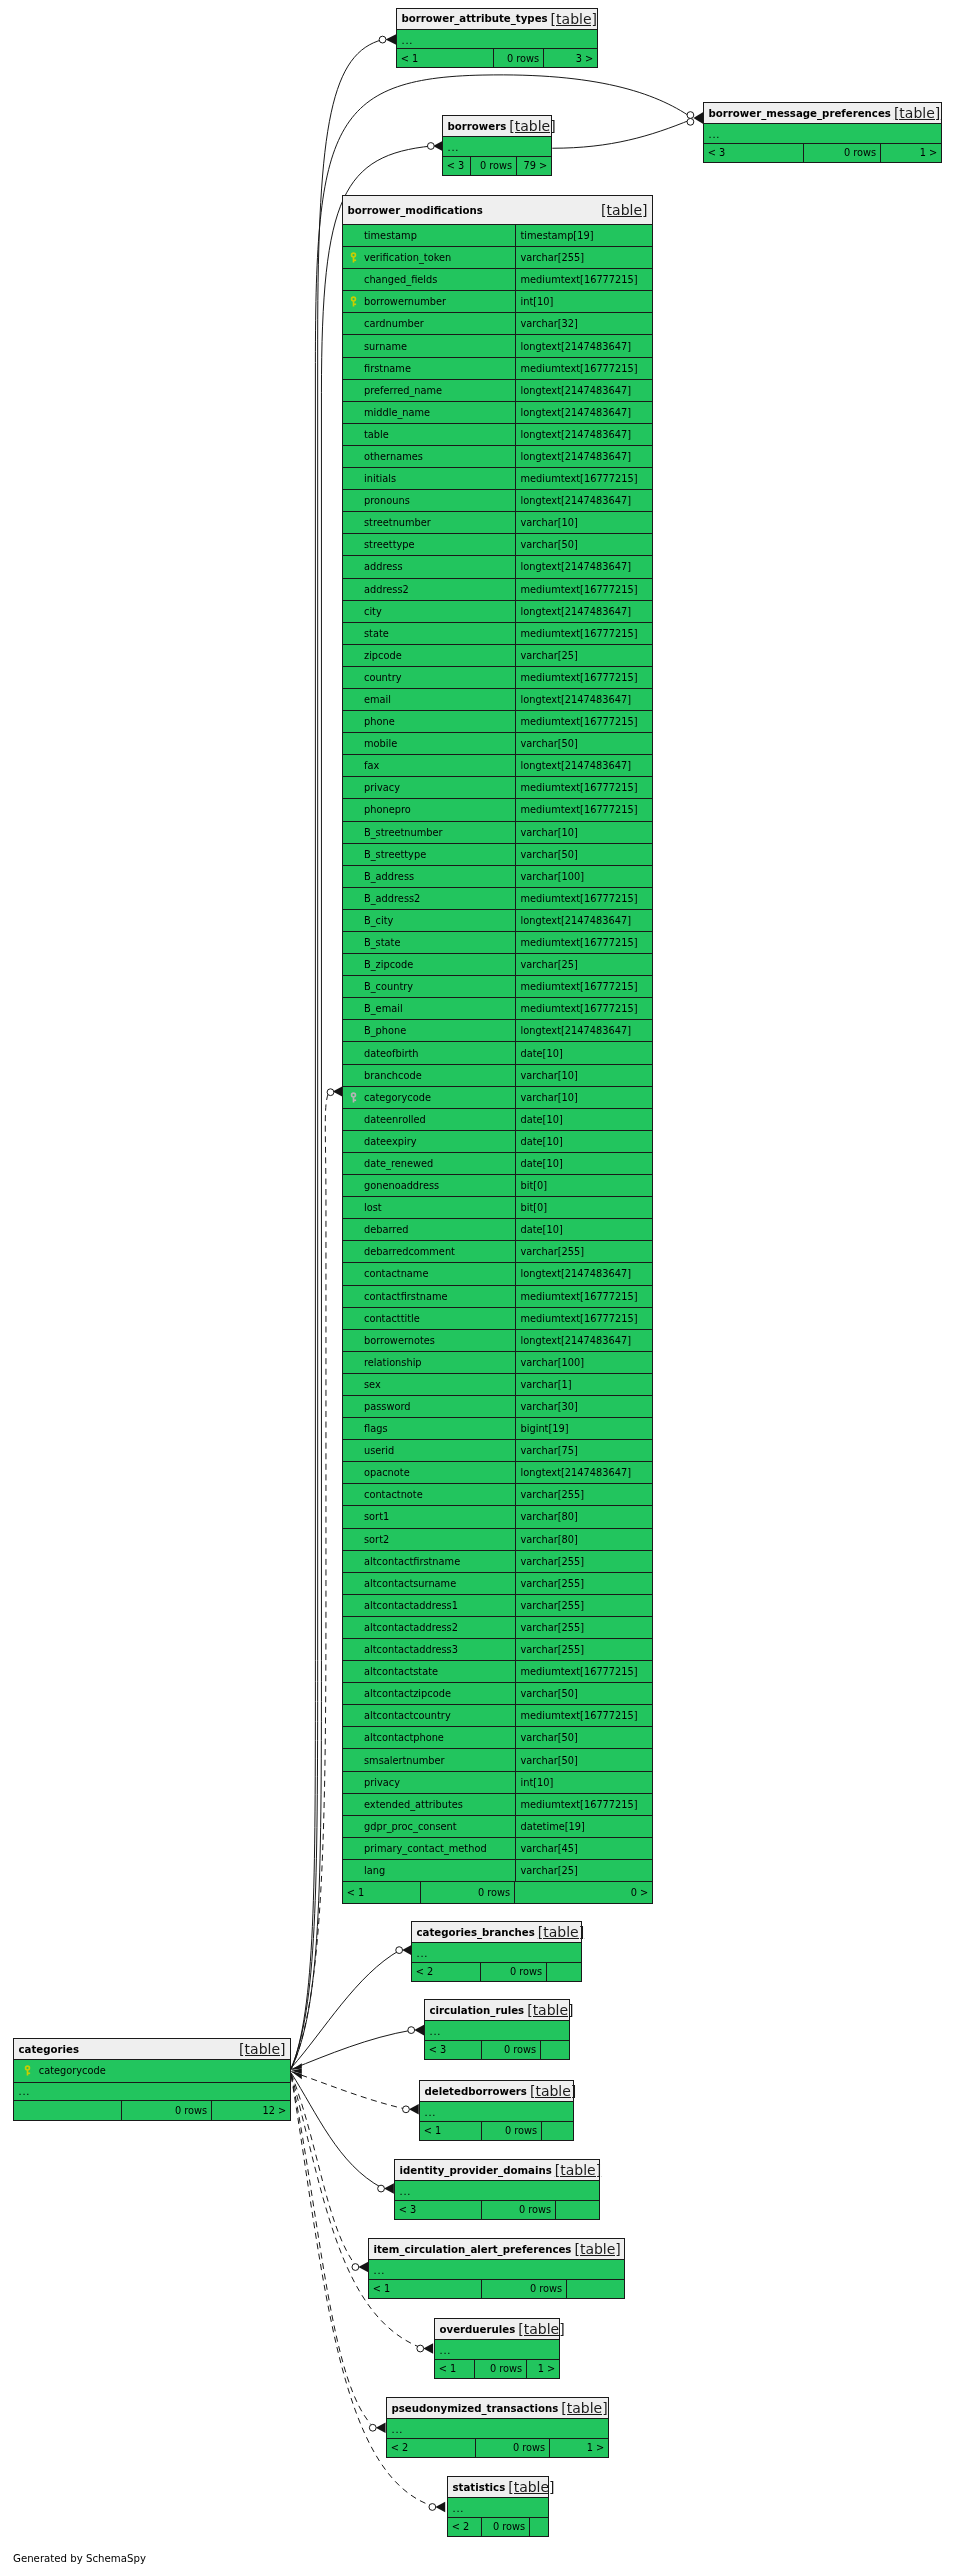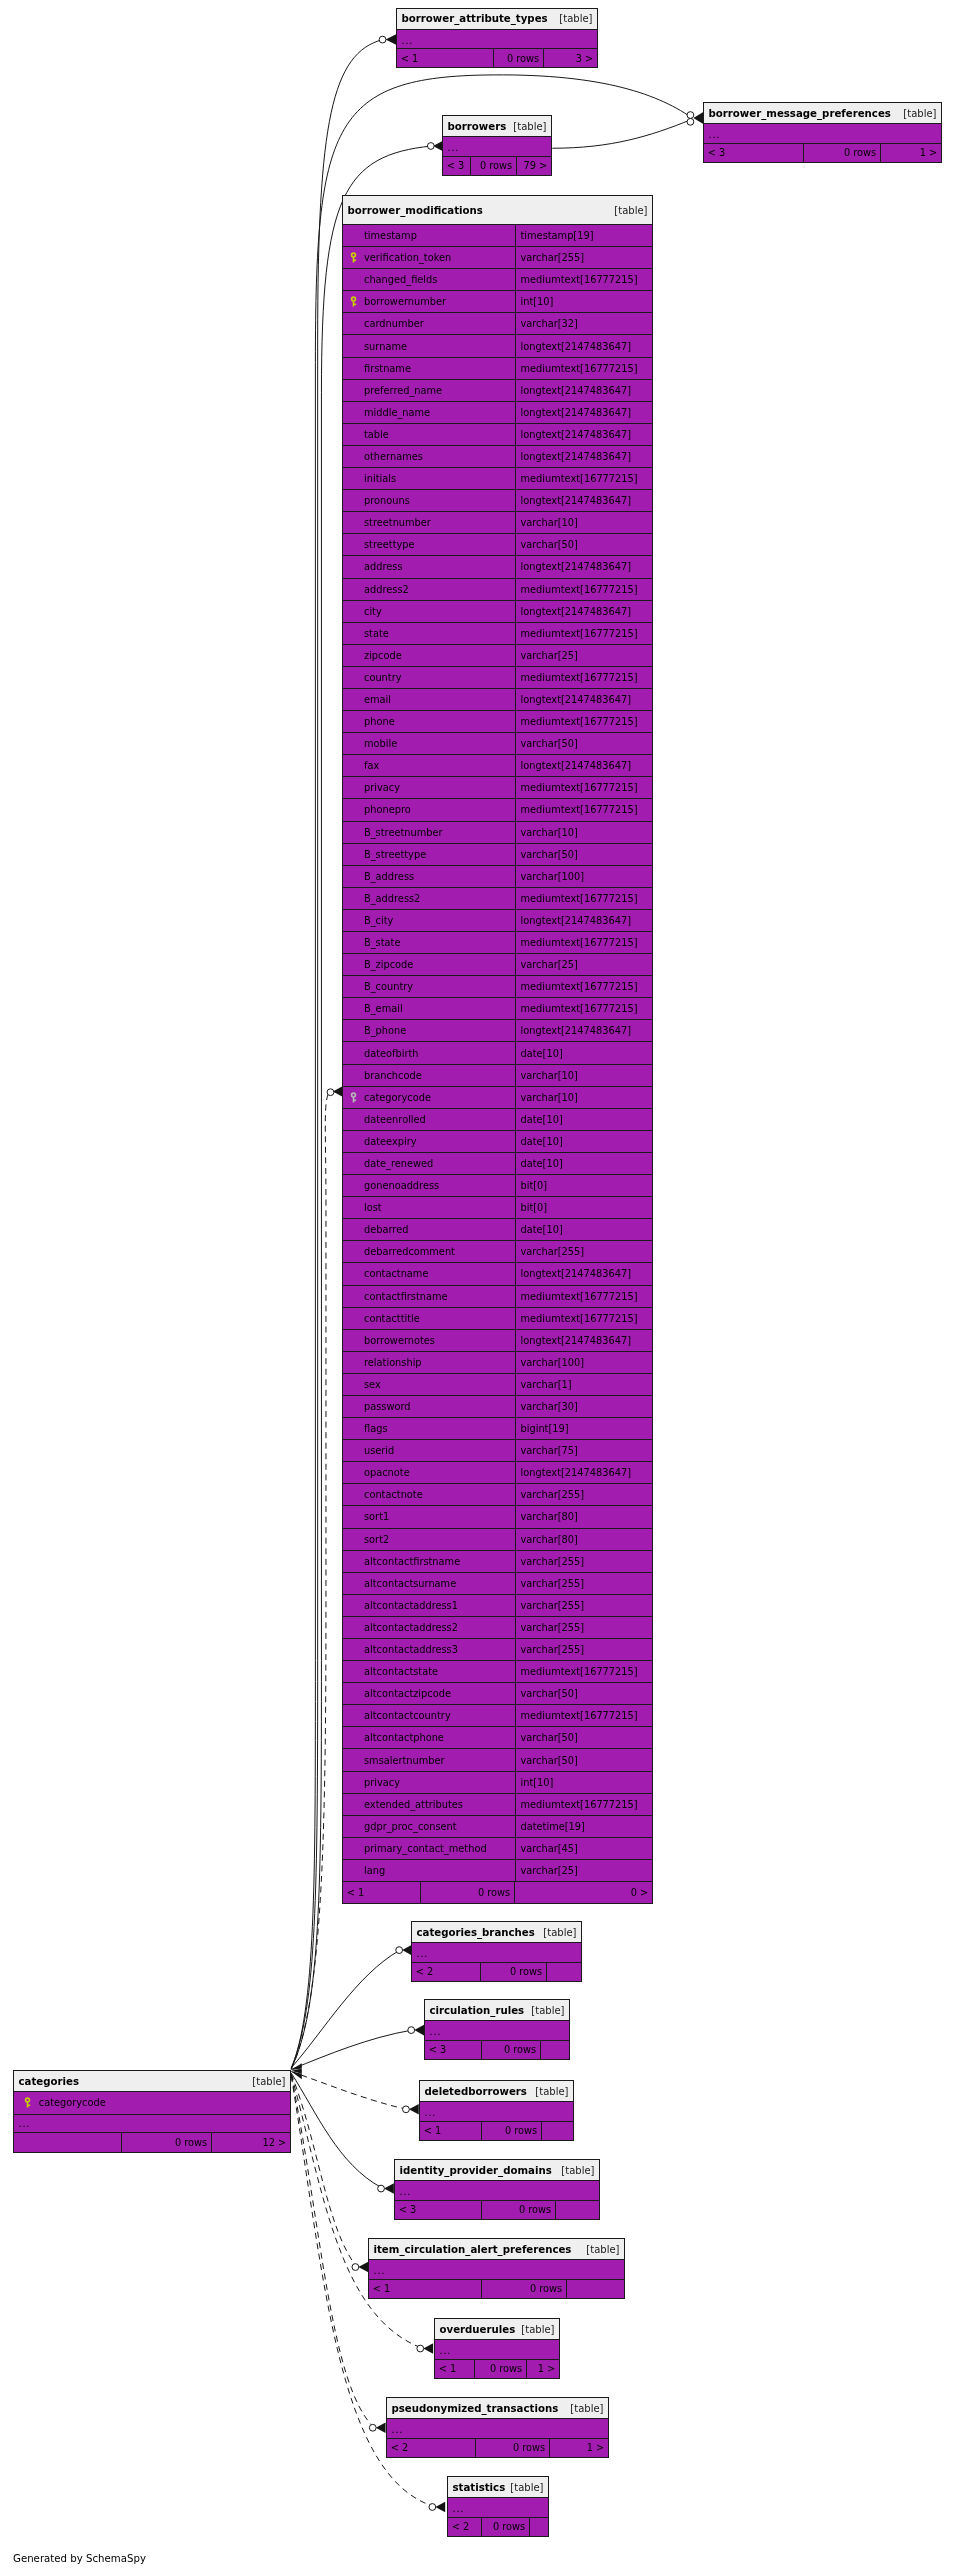--- a/index.html
+++ b/index.html
@@ -2,26 +2,26 @@
 <html style="font-size:12px"><head>
 <meta charset="utf-8">
 <style>
   html,body{margin:0;padding:0;background:#fff;}
   body{position:relative;width:953px;height:2576px;font-family:"DejaVu Sans","Liberation Sans",sans-serif;color:#000;}
   #lines{position:absolute;left:0;top:0;pointer-events:none;}
   .rel{fill:none;stroke:#141414;stroke-width:1.3px;}
   .rel.dashed{stroke-dasharray:8 6;}
   .conn-circle{fill:#ffffff;stroke:#141414;stroke-width:1.3px;}
   .conn-foot{fill:#141414;stroke:none;}
-  .tbox{position:absolute;box-sizing:border-box;border:1.5px solid #1a1a1a;background:#a21caf;font-size:9.8px;text-align:center;}
+  .tbox{position:absolute;box-sizing:border-box;border:1.5px solid #1a1a1a;background:#22c55e;font-size:9.8px;text-align:center;}
   .thead{display:flex;justify-content:space-between;align-items:center;box-sizing:border-box;
          height:21px;padding:0 4.5px;background:#efefef;border-bottom:1.5px solid #1a1a1a;}
   .thead.tall{height:29px;}
   .tname{font-weight:bold;font-size:10.2px;white-space:nowrap;}
-  .ttype{font-size:10px;color:#1a1a1a;white-space:nowrap;margin-left:3px;}
+  .ttype{font-size:14px;color:#1a1a1a;white-space:nowrap;margin-left:3px;text-decoration:underline;}
   .crow{height:18px;display:flex;align-items:flex-end;box-sizing:border-box;
         padding:0 4.5px 2.3px 4.5px;border-bottom:0.8px solid #1a1a1a;font-size:9.8px;letter-spacing:0.8px;}
   .crow.c26{height:19.6px;}
   .pkrow{height:22.6px;display:flex;align-items:center;box-sizing:border-box;gap:5.3px;
          padding:0 4.5px 0 7.5px;border-bottom:0.8px solid #1a1a1a;}
   .tfoot{display:flex;height:18px;box-sizing:border-box;}
   .tfoot.f28{height:21px;}
   .fcell{display:flex;align-items:center;box-sizing:border-box;padding:0 3.8px;
          border-right:0.8px solid #1a1a1a;white-space:nowrap;overflow:hidden;}
   .fcell.last{border-right:none;flex:1;}
@@ -851,21 +851,21 @@
         </div>
       </div>
     </div>
   <div class="tfoot f28">
     <span class="fcell" style="width:78px">&lt; 1</span>
     <span class="fcell right" style="width:94px">0 rows</span>
     <span class="fcell right last">0 &gt;</span>
   </div>
 </div>
 
-<div class="tbox" style="left:13px;top:2038px;width:278px;margin-top:32px;">
+<div class="tbox" style="left:13px;top:2038px;width:278px;">
   <div class="thead">
     <span class="tname">categories</span>
     <span class="ttype">[table]</span>
   </div>
   <div class="pkrow">
     <span class="keycell">
         <svg width="9" height="11.3" viewBox="0 0 12 15">
           <circle cx="6" cy="4" r="2.6" fill="none" stroke="#c8ce00" stroke-width="2.2"></circle>
           <line x1="6" y1="6.8" x2="6" y2="14" stroke="#c8ce00" stroke-width="2.2"></line>
           <line x1="6" y1="11" x2="9.5" y2="11" stroke="#c8ce00" stroke-width="2.2"></line>

